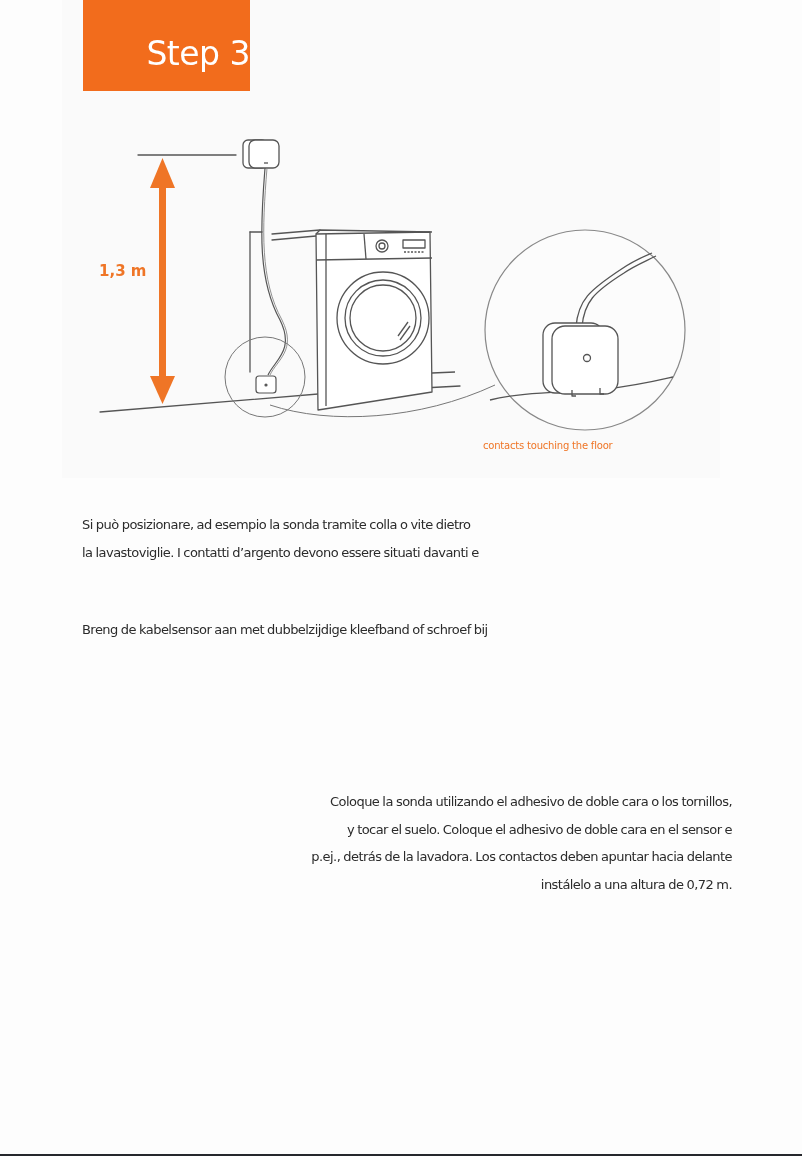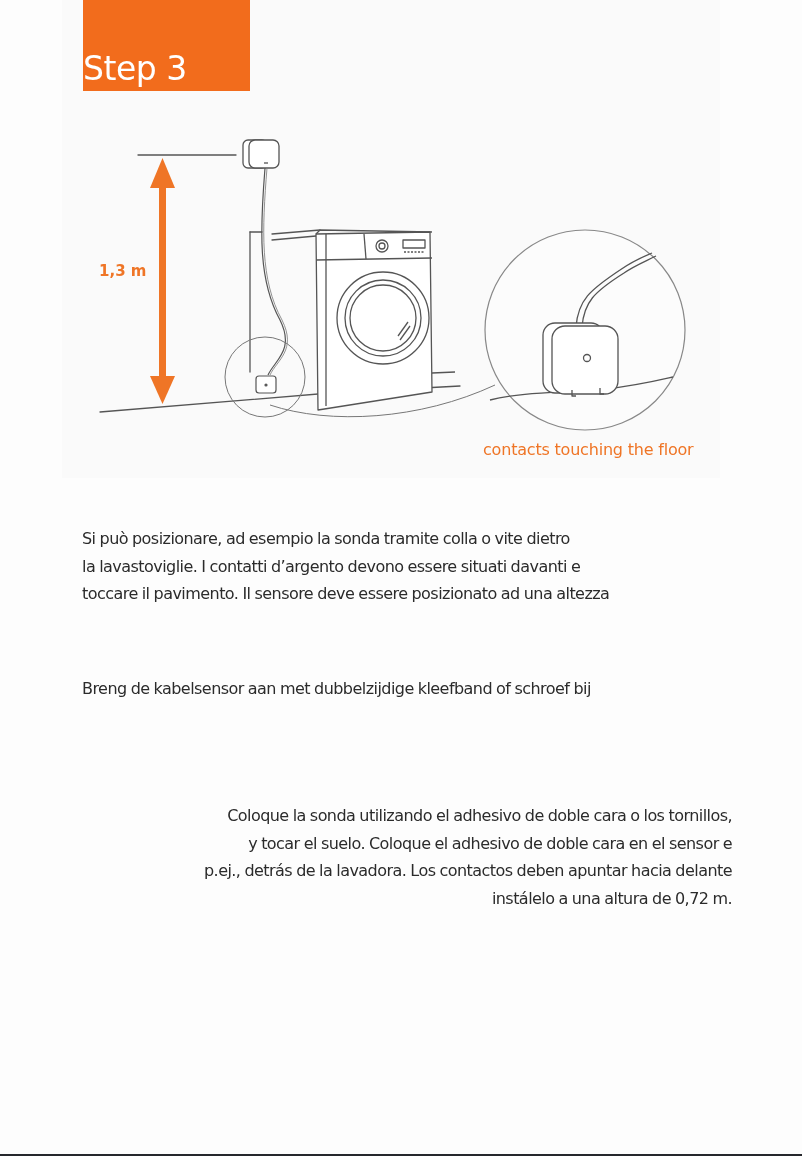--- a/index.html
+++ b/index.html
@@ -27,22 +27,22 @@
       left: 83px;
       top: 0;
       width: 167px;
       height: 91px;
       background: #f26c1c;
       color: #ffffff;
       font-family: "DejaVu Sans", sans-serif;
       font-size: 33px;
       line-height: 1;
       box-sizing: border-box;
-      padding-top: 52px;
-      text-align: left;
+      padding-top: 37px;
+      text-align: right;
       letter-spacing: -0.5px;
     }
     .diagram-svg {
       position: absolute;
       left: 0;
       top: 0;
       width: 802px;
       height: 480px;
     }
     .height-label {
@@ -51,43 +51,42 @@
       top: 262px;
       font-size: 15px;
       font-weight: bold;
       color: #ef7526;
       font-family: "DejaVu Sans", sans-serif;
     }
     .caption {
       position: absolute;
       left: 483px;
       top: 440px;
-      font-size: 16px;
+      font-size: 10px;
       color: #ef7526;
       font-family: "DejaVu Sans", sans-serif;
       letter-spacing: -0.2px;
     }
     .text-block {
       position: absolute;
       left: 82px;
       width: 650px;
       font-family: "DejaVu Sans", sans-serif;
-      font-size: 16px;
+      font-size: 13px;
       line-height: 27.5px;
       color: #2b2b2b;
       letter-spacing: -0.55px;
       word-spacing: -0.5px;
-      margin-top: 14px;
     }
     .text-block .line {
       display: block;
       white-space: nowrap;
     }
     .para-it { top: 511px; }
-    .para-nl { top: 661px; }
+    .para-nl { top: 616px; }
     .para-es { top: 788px; text-align: right; }
     .bottom-rule {
       position: absolute;
       left: 0;
       top: 1154px;
       width: 802px;
       height: 2px;
       background: #26282d;
     }
   </style>
@@ -167,21 +166,20 @@
     <path d="M600 388 L600 394 L604 394" fill="none"></path>
   </g>
 </svg>
 
 <div class="height-label">1,3 m</div>
 <div class="caption">contacts touching the floor</div>
 
 <div class="text-block para-it">
   <span class="line">Si può posizionare, ad esempio la sonda tramite colla o vite dietro</span>
   <span class="line">la lavastoviglie. I contatti d’argento devono essere situati davanti e</span>
-  <span class="line">toccare il pavimento. Il sensore deve essere posizionato ad una altezza</span>
 </div>
 
 <div class="text-block para-nl">
   <span class="line">Breng de kabelsensor aan met dubbelzijdige kleefband of schroef bij</span>
 </div>
 
 <div class="text-block para-es">
   <span class="line">Coloque la sonda utilizando el adhesivo de doble cara o los tornillos,</span>
   <span class="line">y tocar el suelo. Coloque el adhesivo de doble cara en el sensor e</span>
   <span class="line">p.ej., detrás de la lavadora. Los contactos deben apuntar hacia delante</span>

